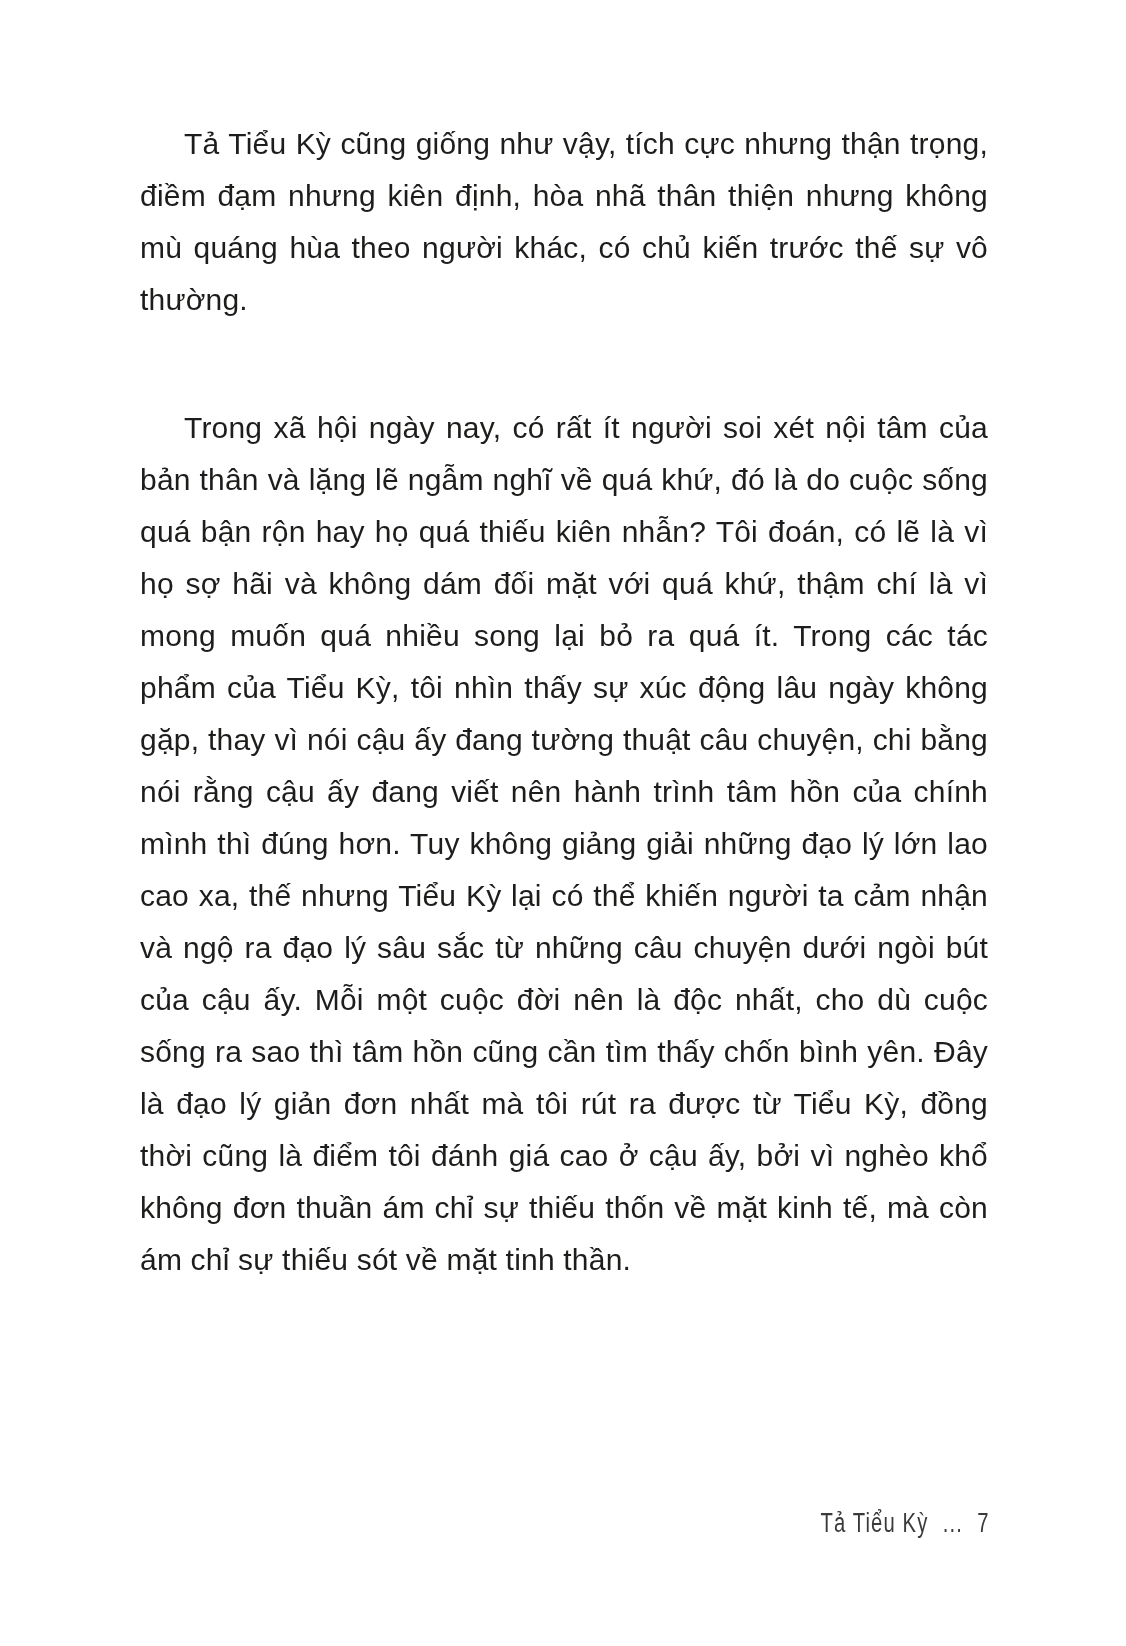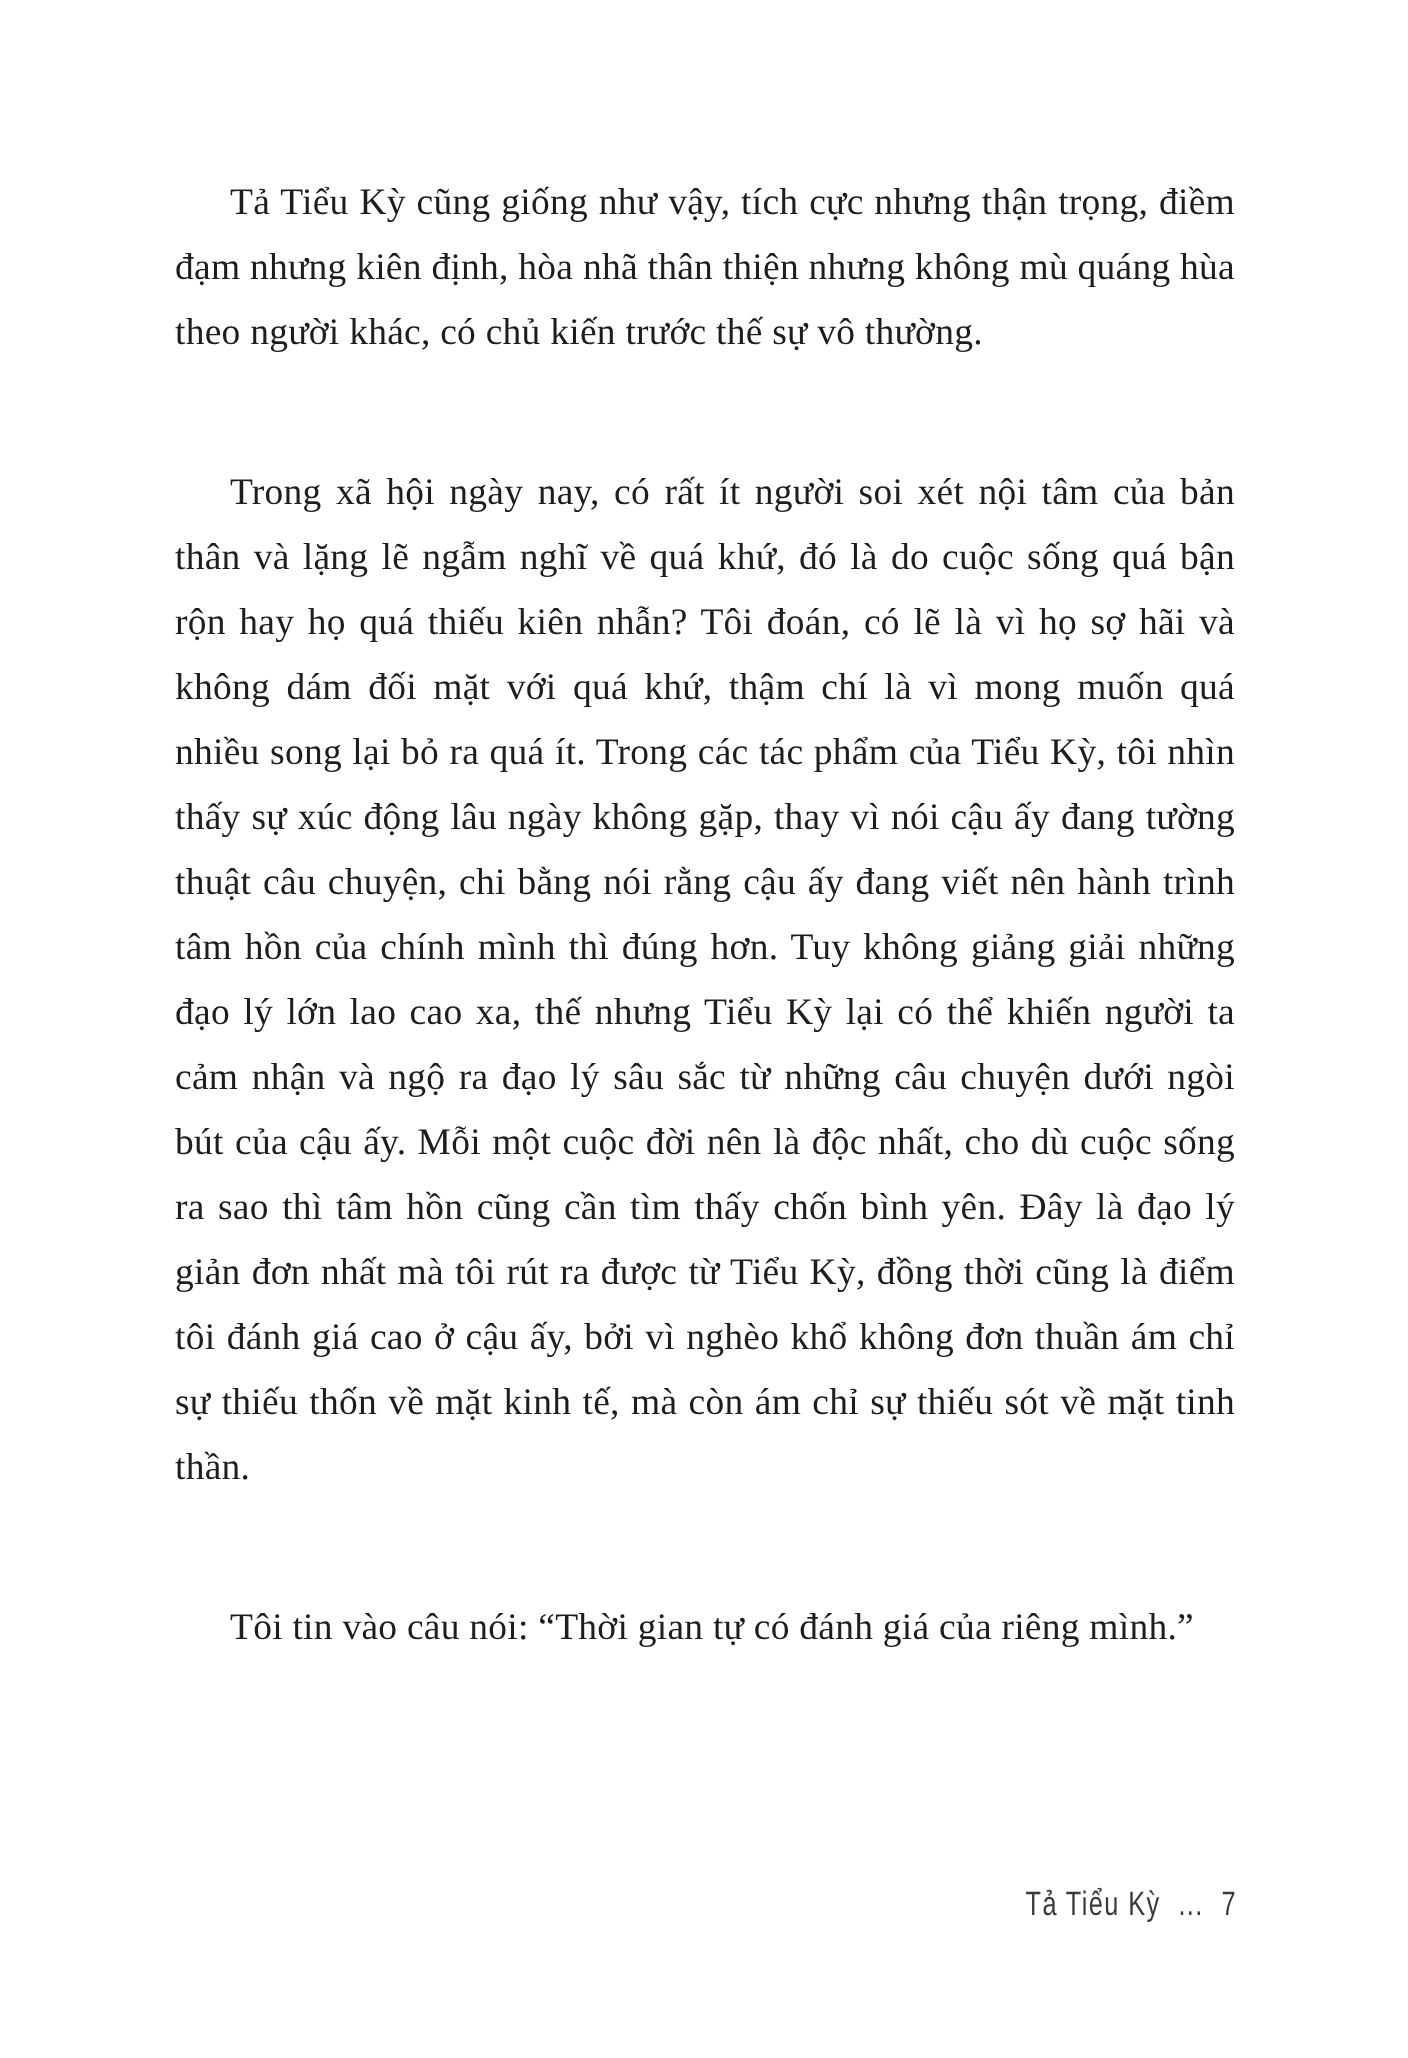--- a/index.html
+++ b/index.html
@@ -10,23 +10,23 @@
   .page {
     position: relative;
     width: 1126px;
     height: 1646px;
     background: var(--bg, #ffffff);
     overflow: hidden;
   }
   .content {
     position: absolute;
     left: 140px;
-    top: 136px;
+    top: 118px;
     width: 848px;
-    font-family: Liberation Serif, serif;
+    font-family: Liberation Sans, sans-serif;
     color: var(--text, #1d1d1b);
   }
   .para {
     font-size: 30px;
     line-height: 52px;
     text-align: justify;
     text-indent: 44px;
     margin: 0 0 76px 0;
     letter-spacing: 0.2px;
   }
@@ -53,21 +53,20 @@
     margin-left: 0;
   }
 </style>
 </head>
 <body>
 
 <div class="page">
   <div class="content">
     <p class="para">Tả Tiểu Kỳ cũng giống như vậy, tích cực nhưng thận trọng, điềm đạm nhưng kiên định, hòa nhã thân thiện nhưng không mù quáng hùa theo người khác, có chủ kiến trước thế sự vô thường.</p>
     <p class="para">Trong xã hội ngày nay, có rất ít người soi xét nội tâm của bản thân và lặng lẽ ngẫm nghĩ về quá khứ, đó là do cuộc sống quá bận rộn hay họ quá thiếu kiên nhẫn? Tôi đoán, có lẽ là vì họ sợ hãi và không dám đối mặt với quá khứ, thậm chí là vì mong muốn quá nhiều song lại bỏ ra quá ít. Trong các tác phẩm của Tiểu Kỳ, tôi nhìn thấy sự xúc động lâu ngày không gặp, thay vì nói cậu ấy đang tường thuật câu chuyện, chi bằng nói rằng cậu ấy đang viết nên hành trình tâm hồn của chính mình thì đúng hơn. Tuy không giảng giải những đạo lý lớn lao cao xa, thế nhưng Tiểu Kỳ lại có thể khiến người ta cảm nhận và ngộ ra đạo lý sâu sắc từ những câu chuyện dưới ngòi bút của cậu ấy. Mỗi một cuộc đời nên là độc nhất, cho dù cuộc sống ra sao thì tâm hồn cũng cần tìm thấy chốn bình yên. Đây là đạo lý giản đơn nhất mà tôi rút ra được từ Tiểu Kỳ, đồng thời cũng là điểm tôi đánh giá cao ở cậu ấy, bởi vì nghèo khổ không đơn thuần ám chỉ sự thiếu thốn về mặt kinh tế, mà còn ám chỉ sự thiếu sót về mặt tinh thần.</p>
-    <p class="para">Tôi tin vào câu nói: “Thời gian tự có đánh giá của riêng mình.”</p>
   </div>
 
   <div class="footer">
     <span>Tả Tiểu Kỳ</span>
     <span>...</span>
     <span>7</span>
   </div>
 </div>
 
 </body></html>

